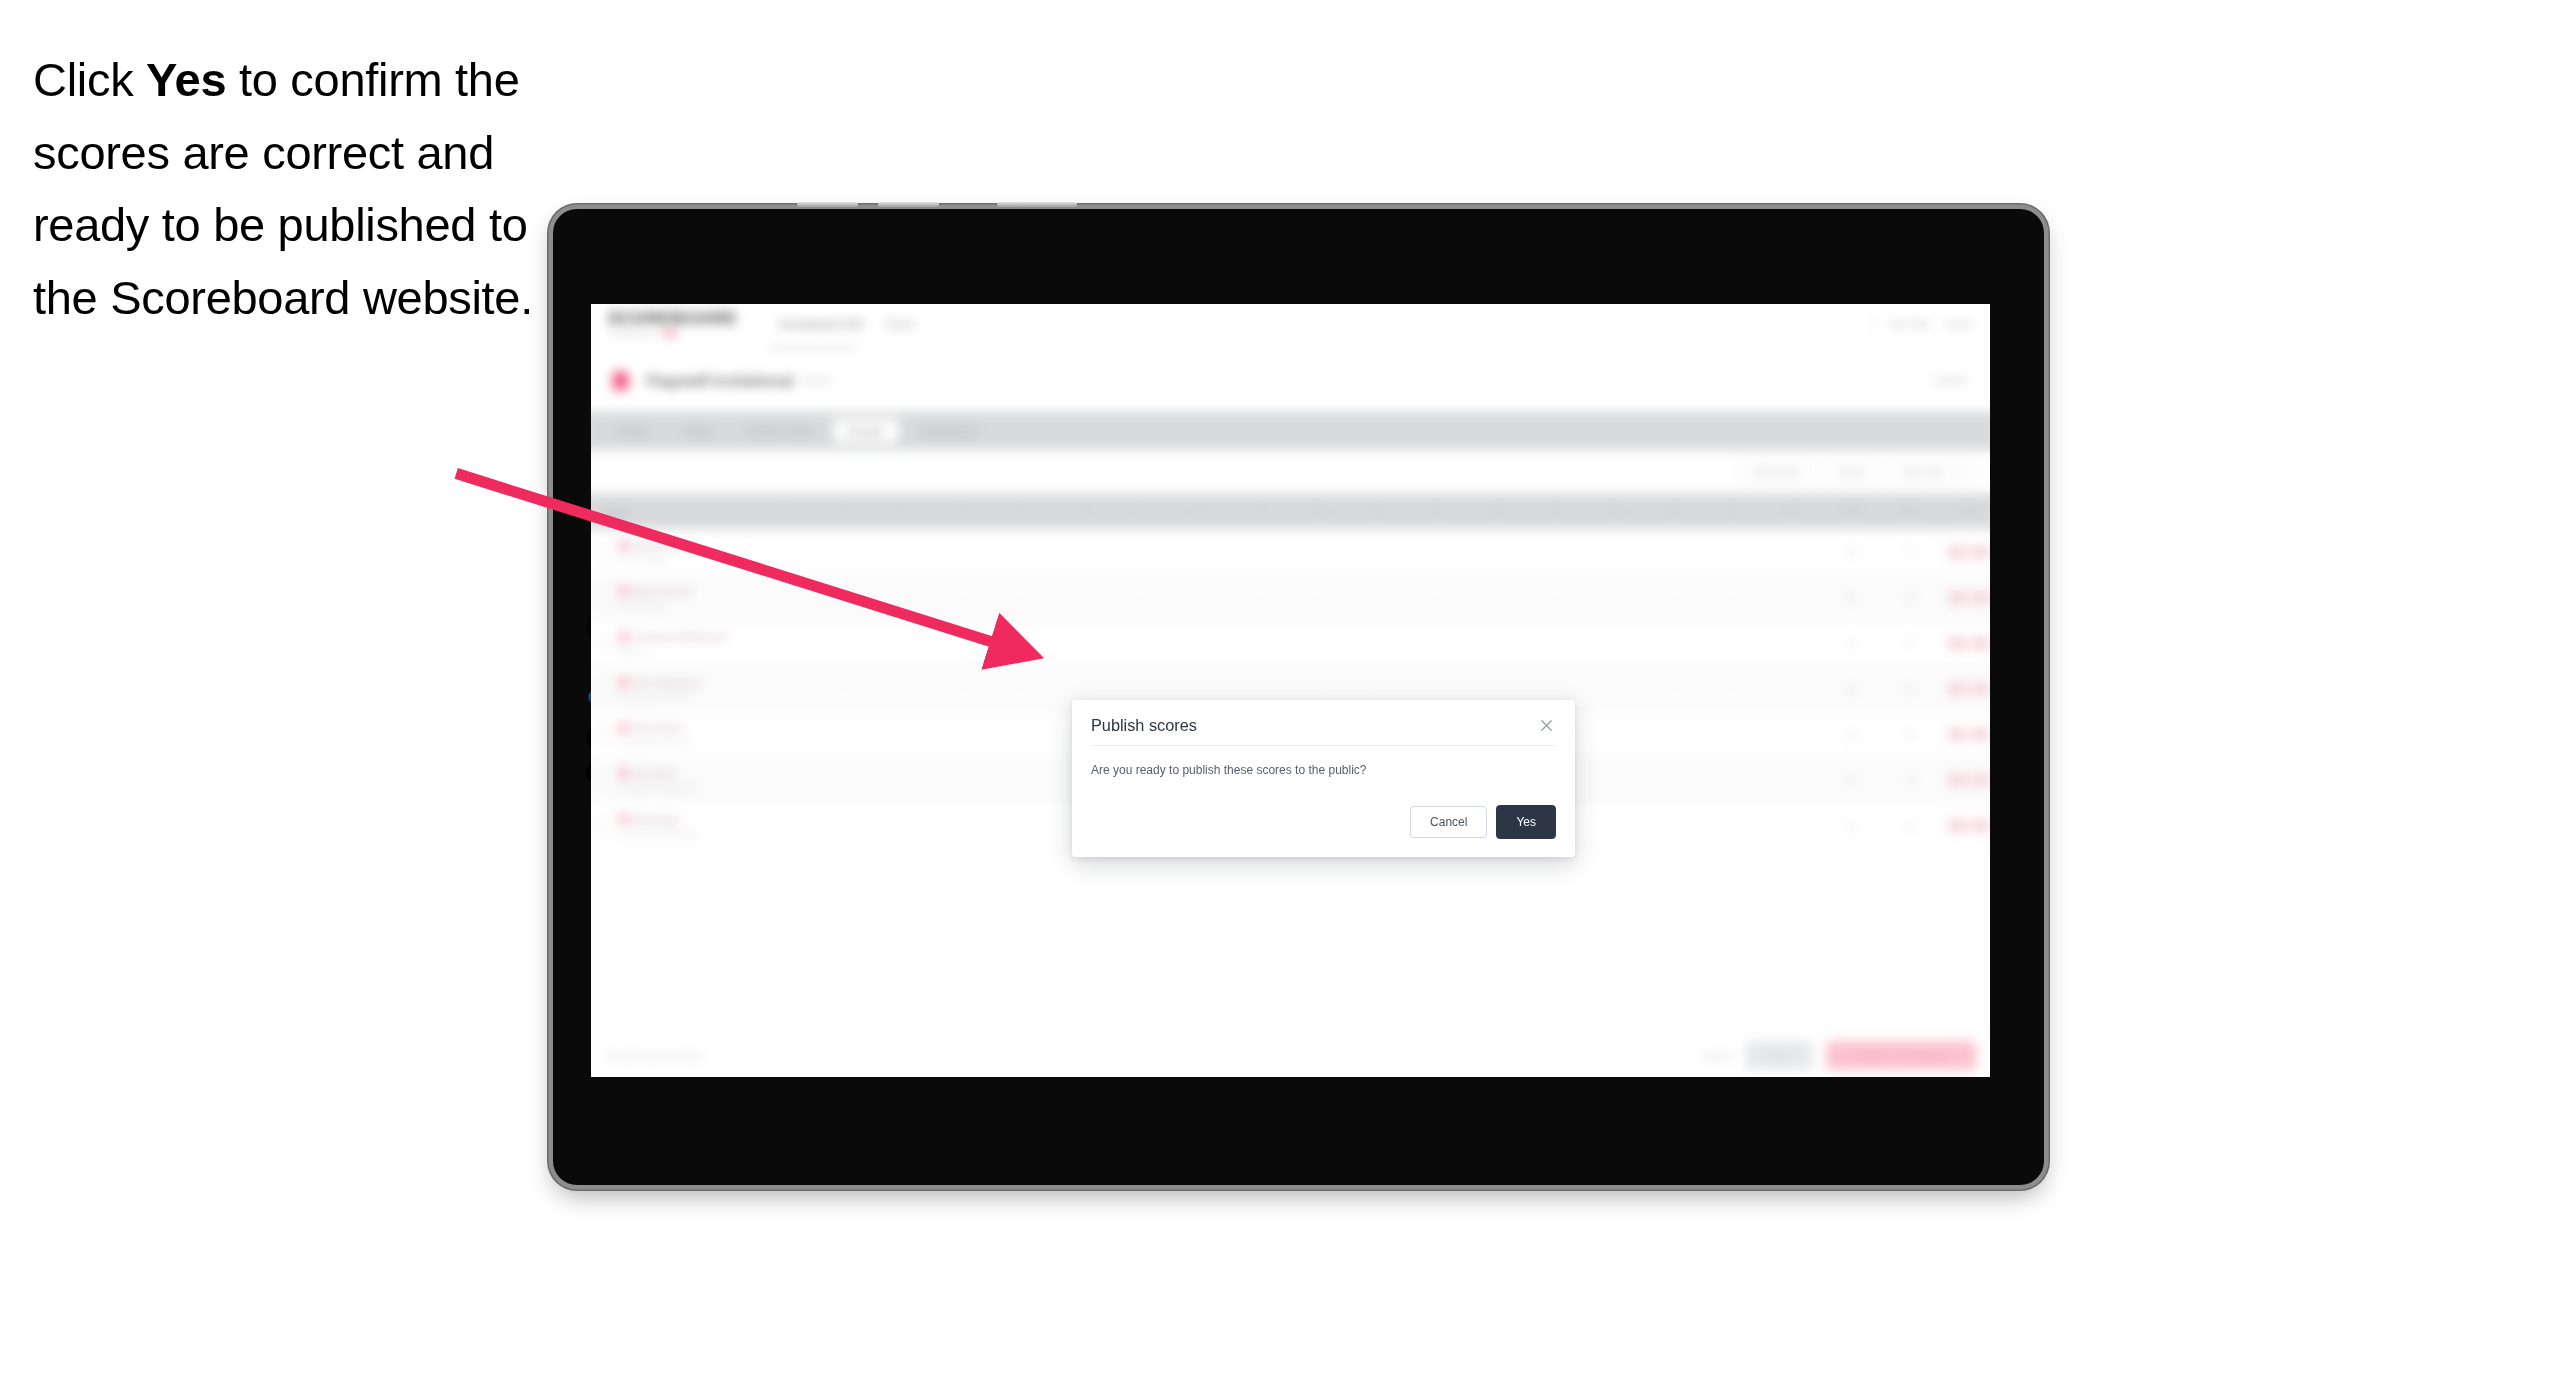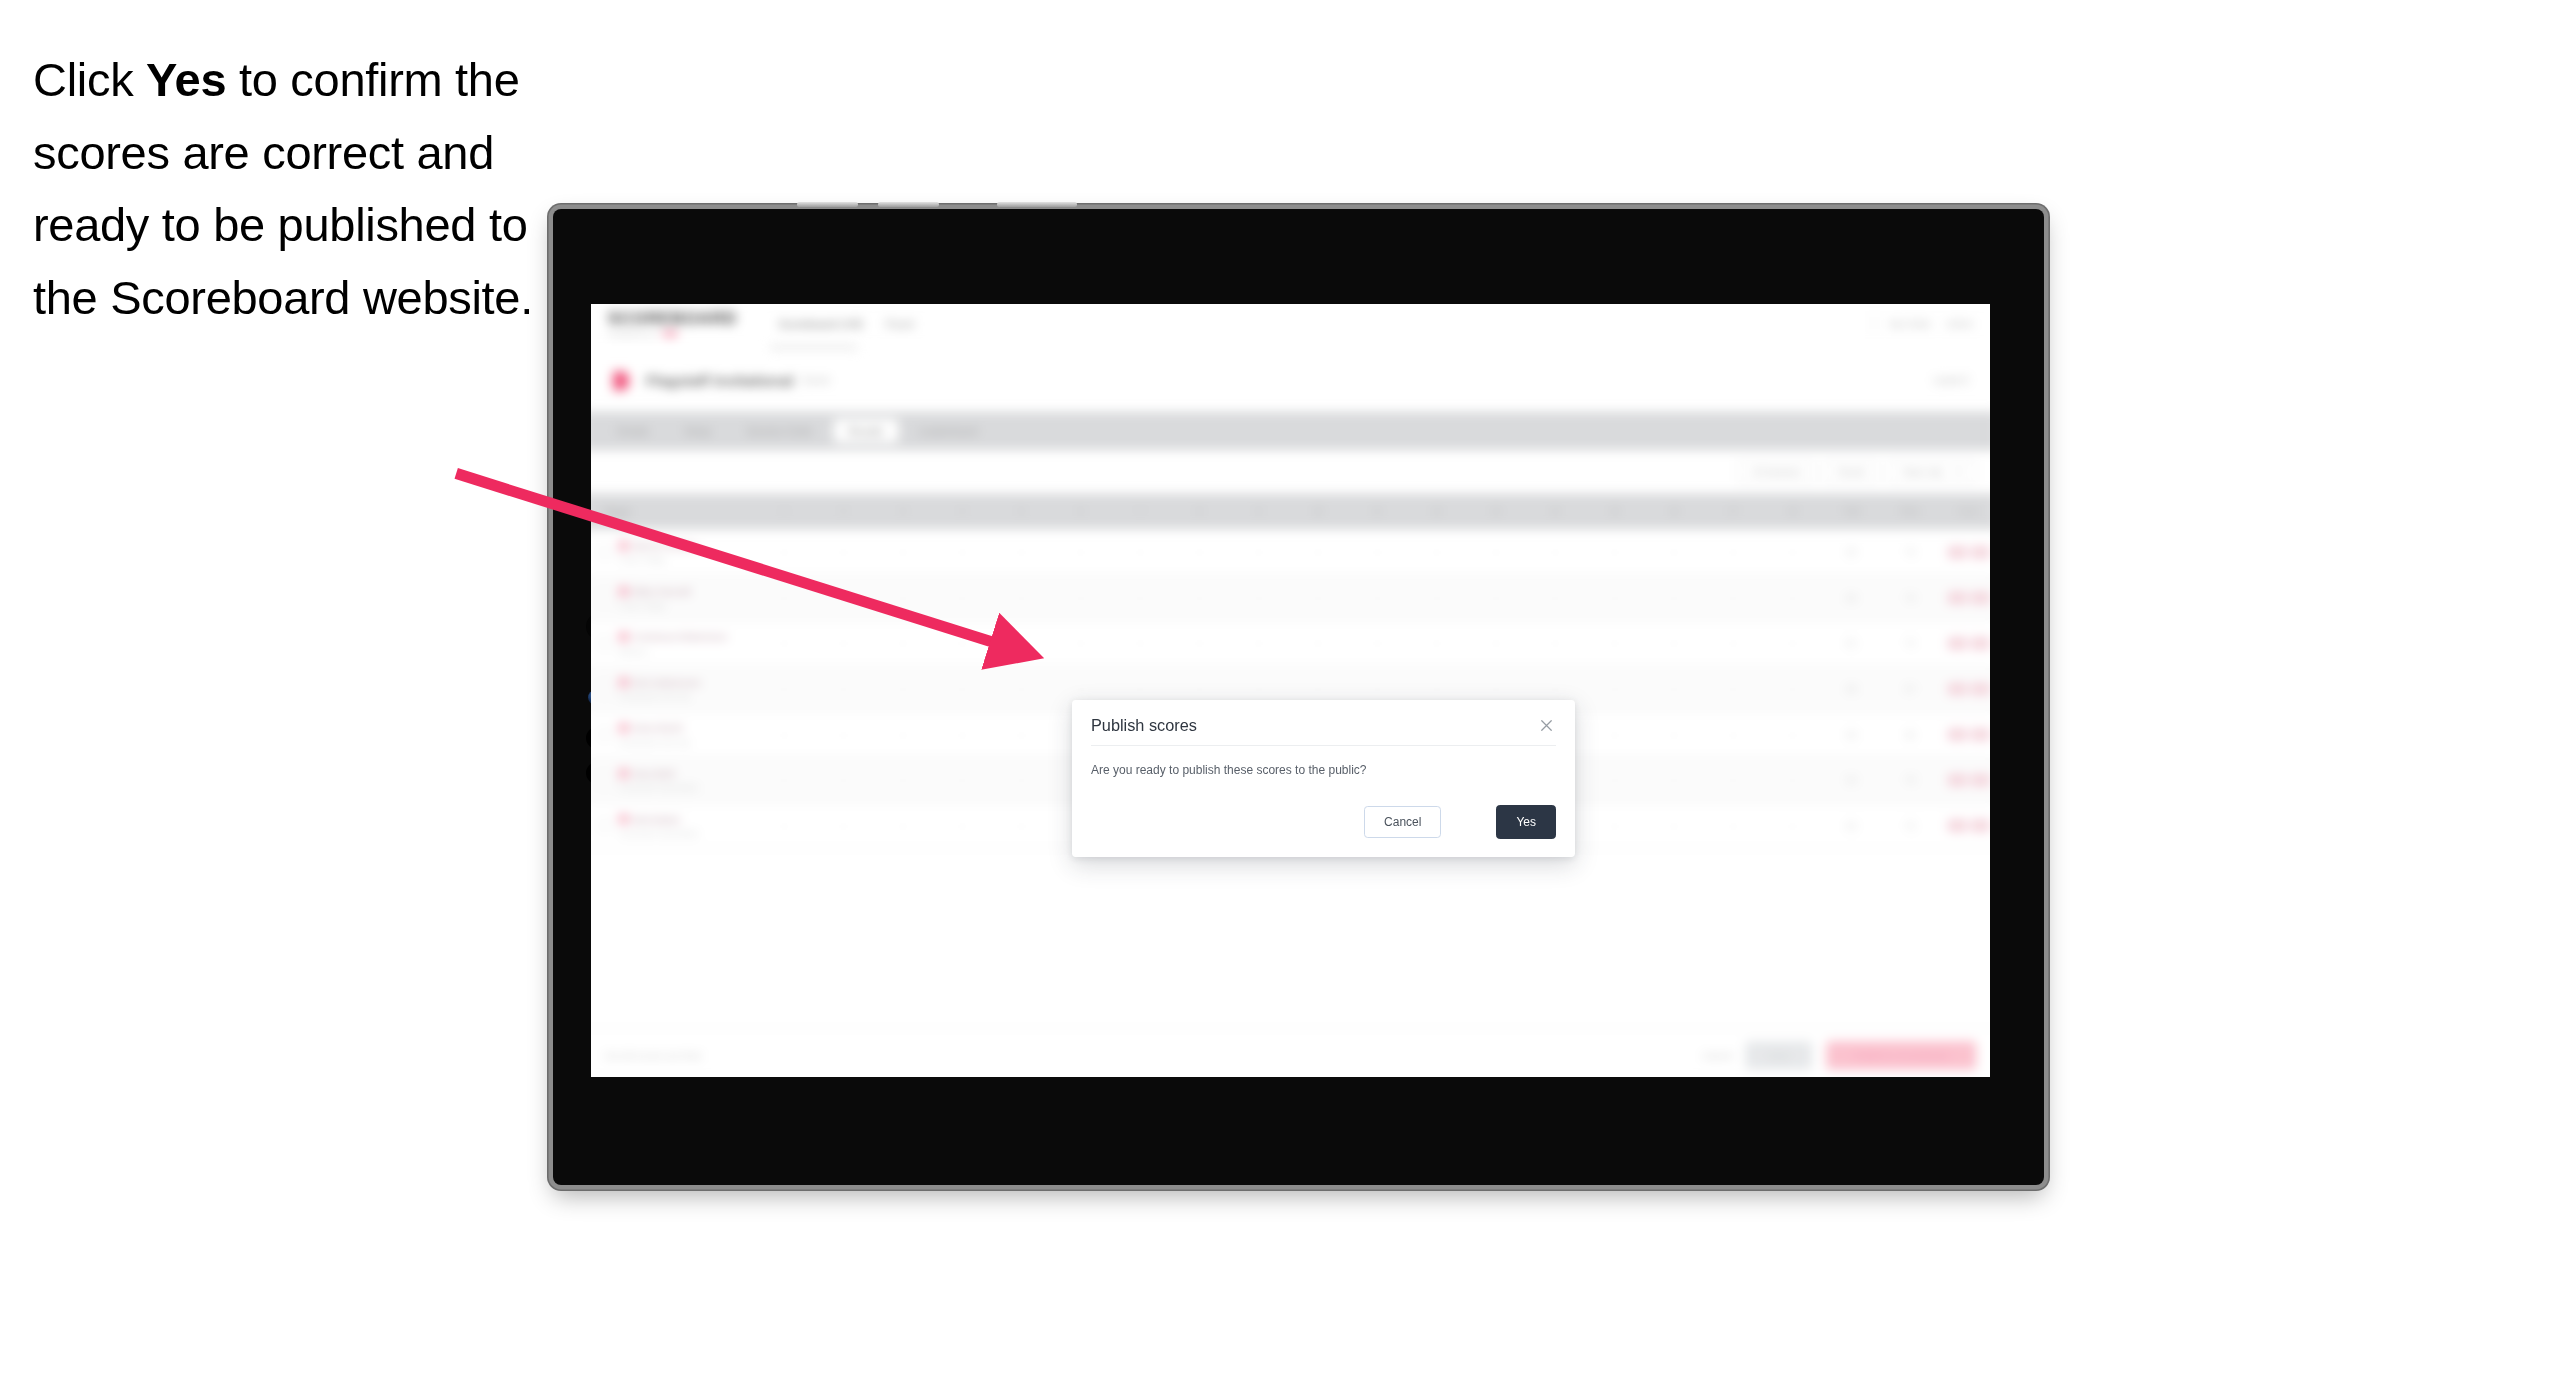--- a/index.html
+++ b/index.html
@@ -26,21 +26,21 @@
   #caption b { font-weight: 700; }
 
   
   #device {
     position: absolute;
     left: 553px;
     top: 209px;
     width: 1491px;
     height: 976px;
     background: #0a0a0a;
-    border-radius: 8px;
+    border-radius: 24px;
     box-shadow:
       0 0 0 4.4px #8d8d8d,
       0 0 0 6px #6d6d6d,
       0 10.4px 25px rgba(0,0,0,0.30);
   }
   
   #device::before {
     content: "";
     position: absolute;
     inset: -4.4px;
@@ -230,21 +230,20 @@
     padding-top:16.3px;
     font-size:12px; color:#585f69; line-height:1.4;
   }
   #modal-actions {
     position:absolute; right:19px; bottom:18px;
     display:flex; align-items:center; gap:9px;
   }
   .mbtn {
     font-size:12px; border-radius:3.7px; cursor:pointer;
     font-family:"Liberation Sans", sans-serif;
-    margin-left:46px;
   }
   #btn-cancel {
     background:#ffffff; color:#4a525c;
     border:0.7px solid #cdd9ea; padding:8.1px 19px;
   }
   #btn-yes {
     background:#2c3645; color:#ffffff;
     border:0.7px solid #2c3645; padding:9px 19px;
   }
 

